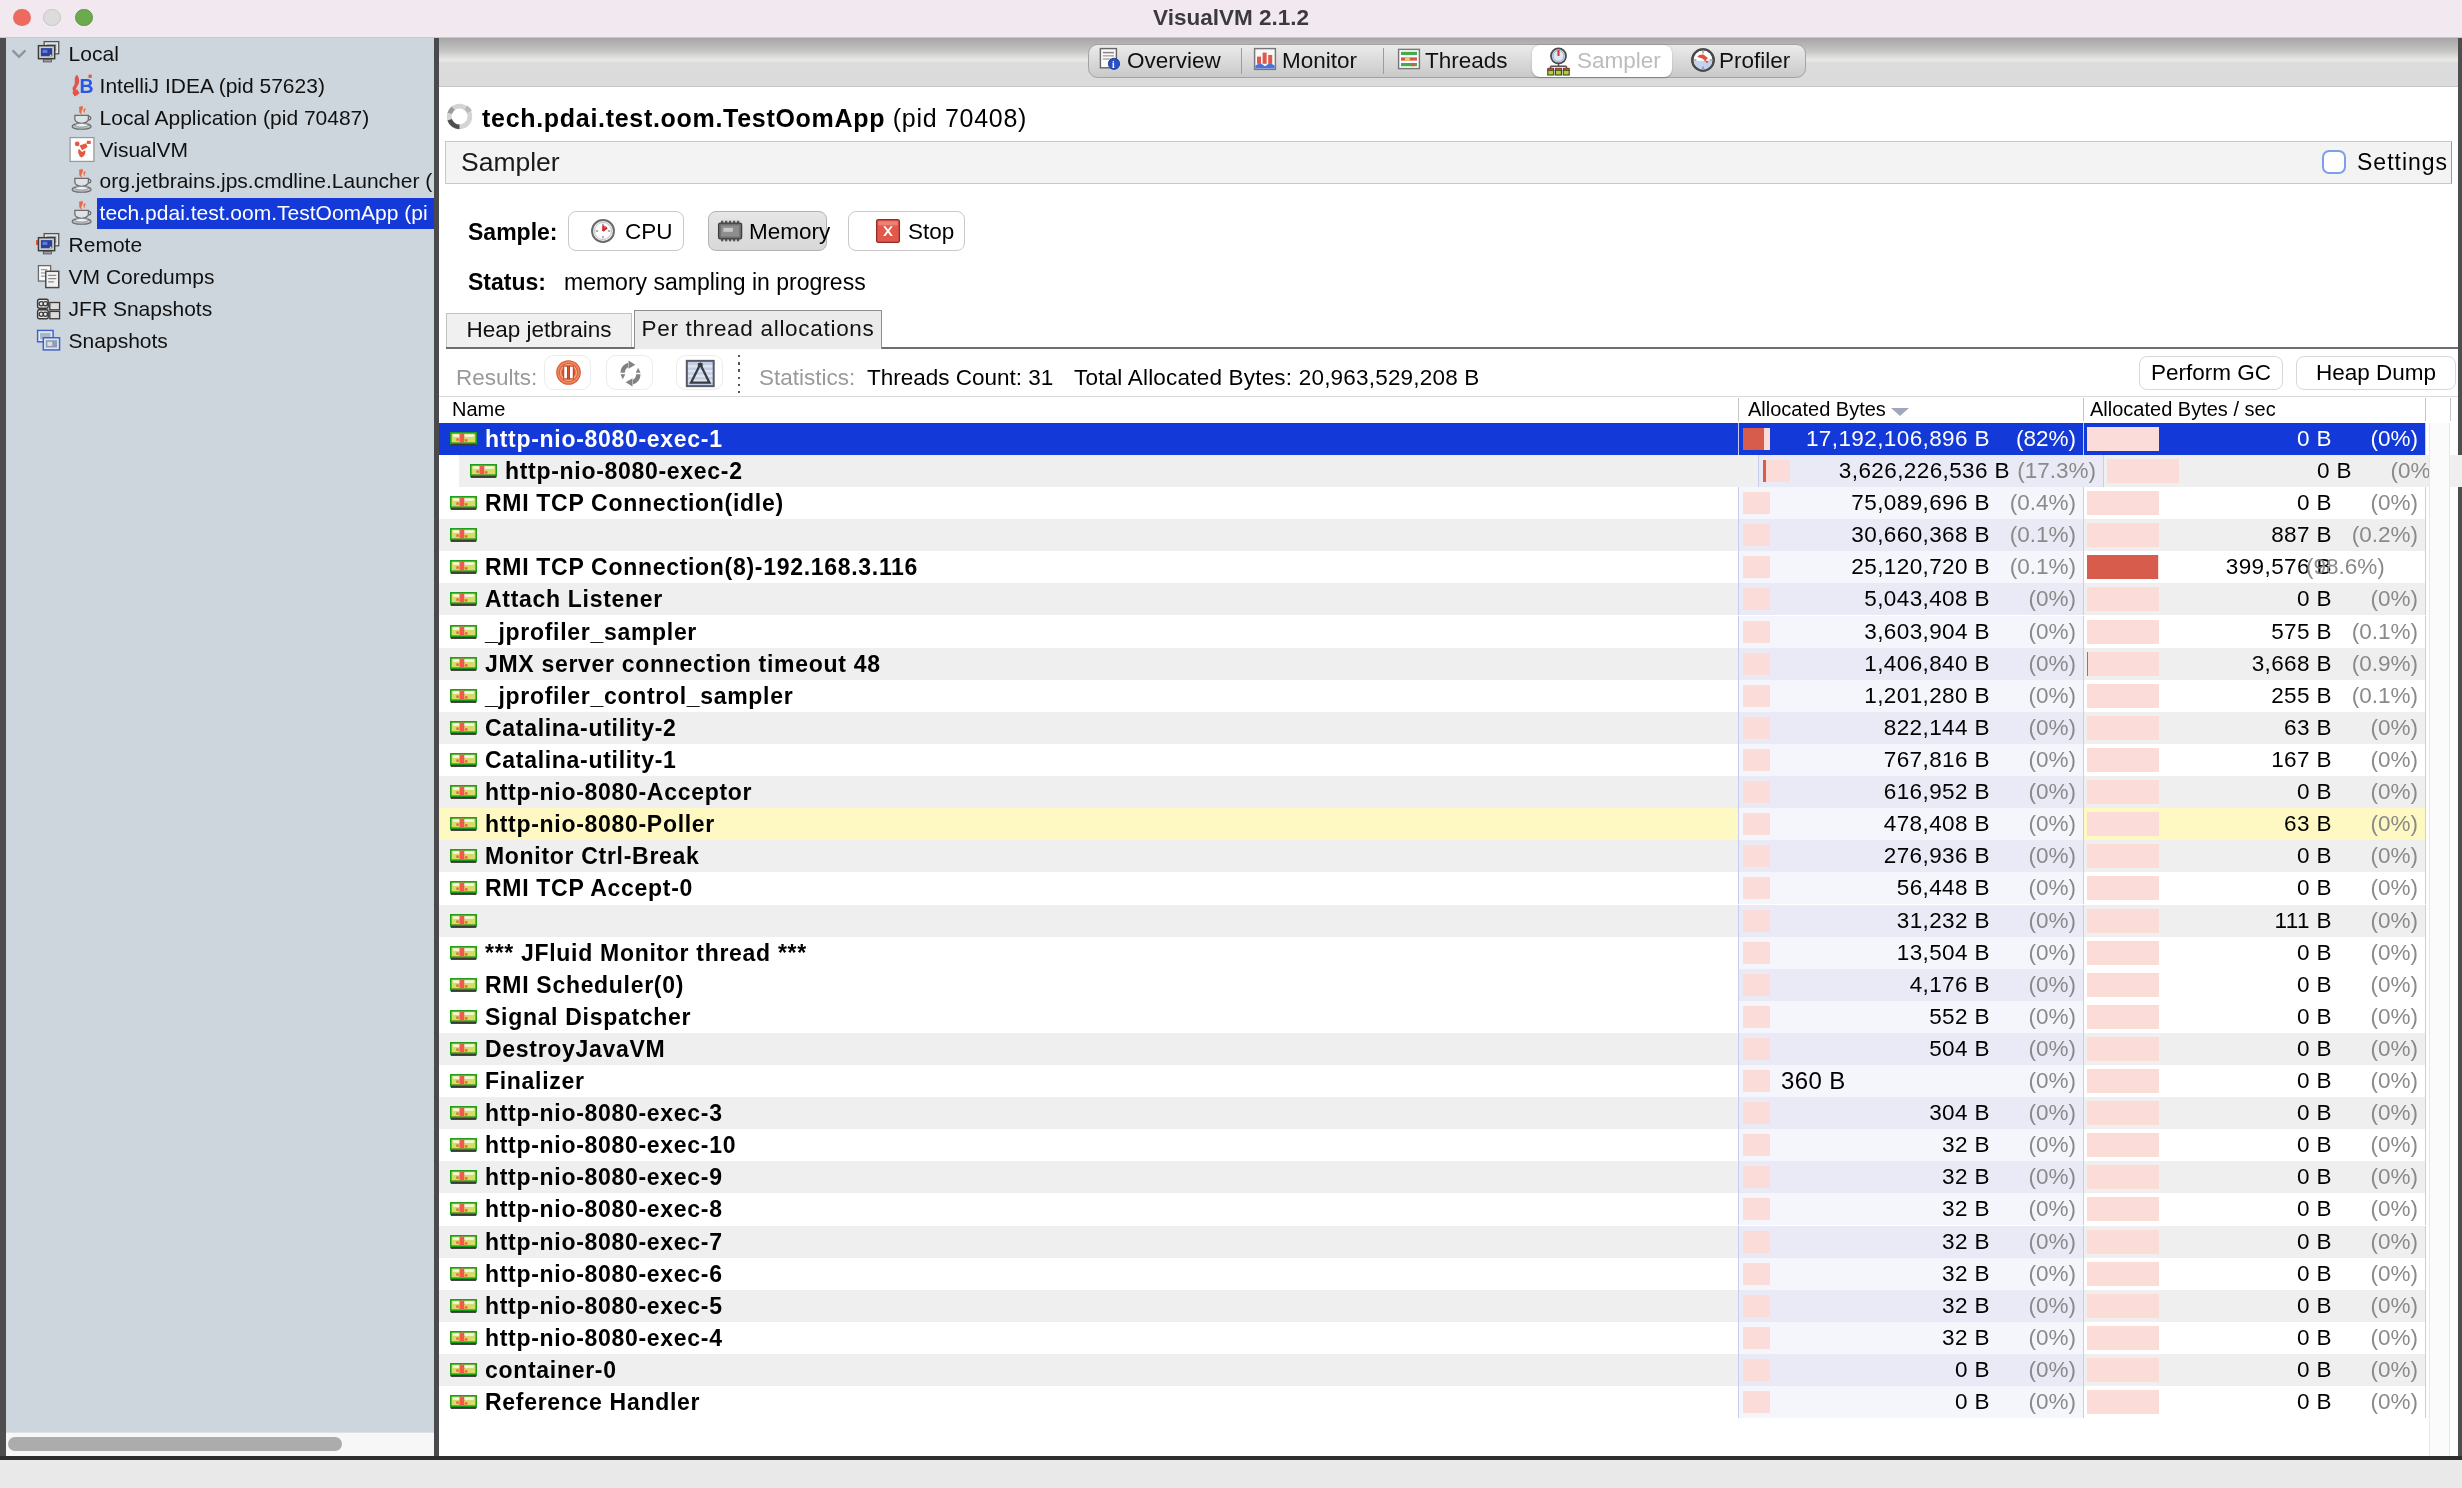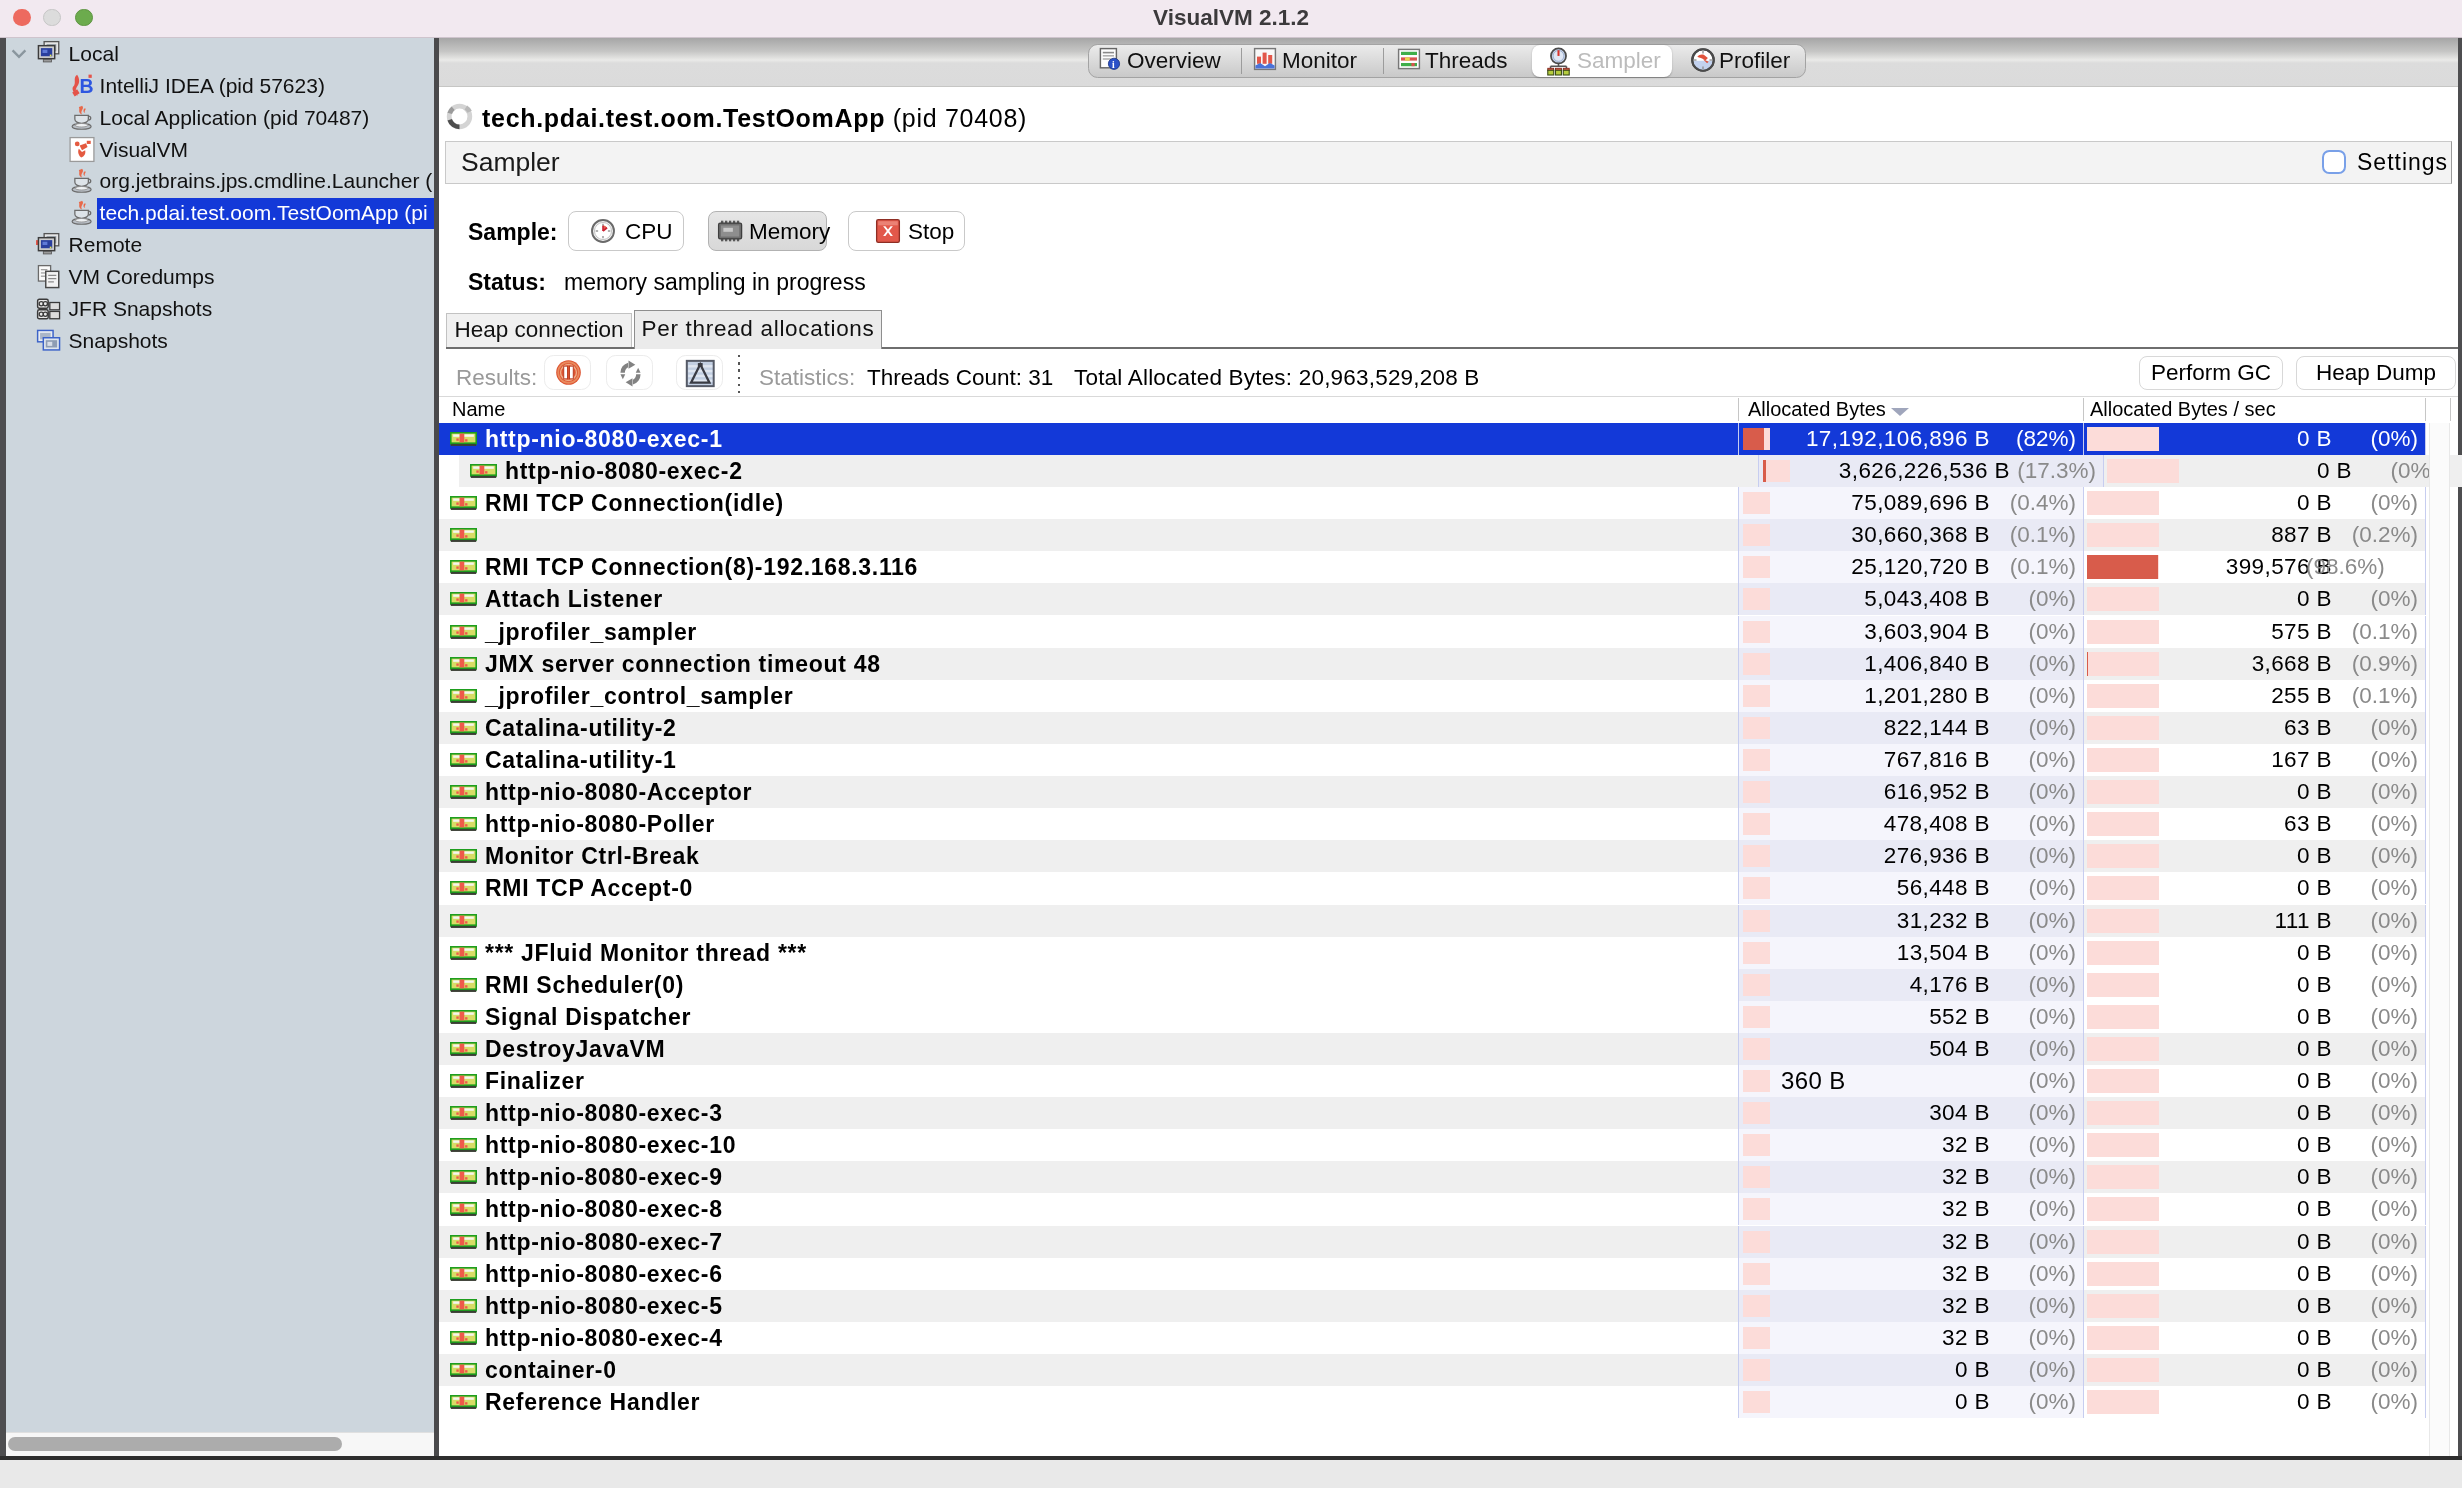--- a/index.html
+++ b/index.html
@@ -251,21 +251,21 @@
 <rect x="4" y="4" width="24" height="5" fill="#eb8275"></rect>
 <path d="M10 10 L14.5 16 L10 22 L12.8 22 L16 17.8 L19.2 22 L22 22 L17.5 16 L22 10 L19.2 10 L16 14.2 L12.8 10 Z" fill="#ffffff"></path>
 </svg></div>
   <div class="abs" style="left:59px;top:0;height:39px;line-height:39px;font-size:22.5px;color:#000;">Stop</div>
 </div>
 
 <div class="abs" style="left:468px;top:265px;height:35px;line-height:35px;font-size:23px;font-weight:bold;color:#000;">Status:</div>
 <div class="abs" style="left:564px;top:265px;height:35px;line-height:35px;font-size:23px;color:#000;">memory sampling in progress</div>
 
 <div class="abs" style="left:446px;top:313px;width:186px;height:34px;background:#f0f0f0;border:0.8px solid #c2c2c2;border-bottom:none;"></div>
-<div class="abs" style="left:446px;top:313px;width:186px;height:34px;line-height:34px;text-align:center;font-size:22.5px;color:#111;">Heap connection</div>
+<div class="abs" style="left:446px;top:313px;width:186px;height:34px;line-height:34px;text-align:center;font-size:22.5px;color:#111;">Heap jetbrains</div>
 <div class="abs" style="left:634px;top:310px;width:248px;height:39px;background:#ebebeb;border:1.2px solid #8e8e8e;border-bottom:none;"></div>
 <div class="abs" style="left:634px;top:310px;width:248px;height:37px;line-height:37px;text-align:center;font-size:22.5px;letter-spacing:0.7px;color:#111;">Per thread allocations</div>
 <div class="abs" style="left:446px;top:347px;width:188px;height:2.4px;background:#6e6e6e;"></div>
 <div class="abs" style="left:882px;top:347px;width:1576px;height:2.4px;background:#6e6e6e;"></div>
 
 <div class="abs" style="left:456px;top:360px;height:35px;line-height:35px;font-size:22.5px;color:#9a9a9a;">Results:</div>
 <div class="abs" style="left:544px;top:355px;width:47px;height:35px;border:1.2px solid #ececec;border-radius:9.6px;background:#fff;">
   <div class="abs" style="left:9.6px;top:3.2px;"><svg width="27" height="27" viewBox="0 0 34 34">
 <circle cx="17" cy="17" r="15.5" fill="#dd5330"></circle>
 <circle cx="17" cy="17" r="13" fill="none" stroke="#e98a5e" stroke-width="2.2"></circle>
@@ -616,21 +616,21 @@
     <div style="position:absolute;left:1525px;top:0;width:112px;height:32px;line-height:32px;font-size:22.5px;color:#8a8a8a;text-align:right;white-space:nowrap;">(0%)</div>
     <div style="position:absolute;left:1648px;top:4px;width:72px;height:24px;background:#fcdcd9;">
       <div style="position:absolute;left:0;top:0;width:0px;height:24px;background:#d85c4b;"></div>
     </div>
     <div style="position:absolute;left:1732px;top:0;width:161px;height:32px;line-height:32px;font-size:22.5px;letter-spacing:0.4px;color:#000000;text-align:right;white-space:nowrap;">0 B</div>
     <div style="position:absolute;left:1867px;top:0;width:112px;height:32px;line-height:32px;font-size:22.5px;color:#8a8a8a;text-align:right;white-space:nowrap;">(0%)</div>
     <div style="position:absolute;left:1299px;top:0;width:0.8px;height:32px;background:#c7cdf0;"></div>
     <div style="position:absolute;left:1644px;top:0;width:0.8px;height:32px;background:#c7cdf0;"></div>
     <div style="position:absolute;left:1986px;top:0;width:0.8px;height:32px;background:#c7cdf0;"></div>
   </div>
-<div style="position:absolute;left:439px;top:808px;width:1986px;height:32px;background:#ffffff;">
+<div style="position:absolute;left:439px;top:808px;width:1986px;height:32px;background:#fef9c3;">
     <div style="position:absolute;left:1300px;top:0;width:344px;height:32px;background:#f5f5fc;"></div>
     <div style="position:absolute;left:11.2px;top:8.8px;"><svg width="27" height="14.4" viewBox="0 0 34 18">
 <rect x="0" y="0" width="34" height="15" fill="#ffffff"></rect>
 <rect x="0.5" y="0.5" width="33" height="14" fill="#d8dc66" stroke="#1e9e1e" stroke-width="3"></rect>
 <rect x="4" y="3" width="26" height="3" fill="#f4f6ef"></rect>
 <rect x="12" y="2" width="6" height="11" fill="#ef5a4a"></rect>
 <rect x="8" y="8" width="3" height="3" fill="#ef5a4a"></rect>
 <rect x="19" y="9" width="3" height="3" fill="#ef5a4a"></rect>
 <rect x="1" y="15" width="32" height="2.5" fill="#3a3f34"></rect>
 </svg></div>

